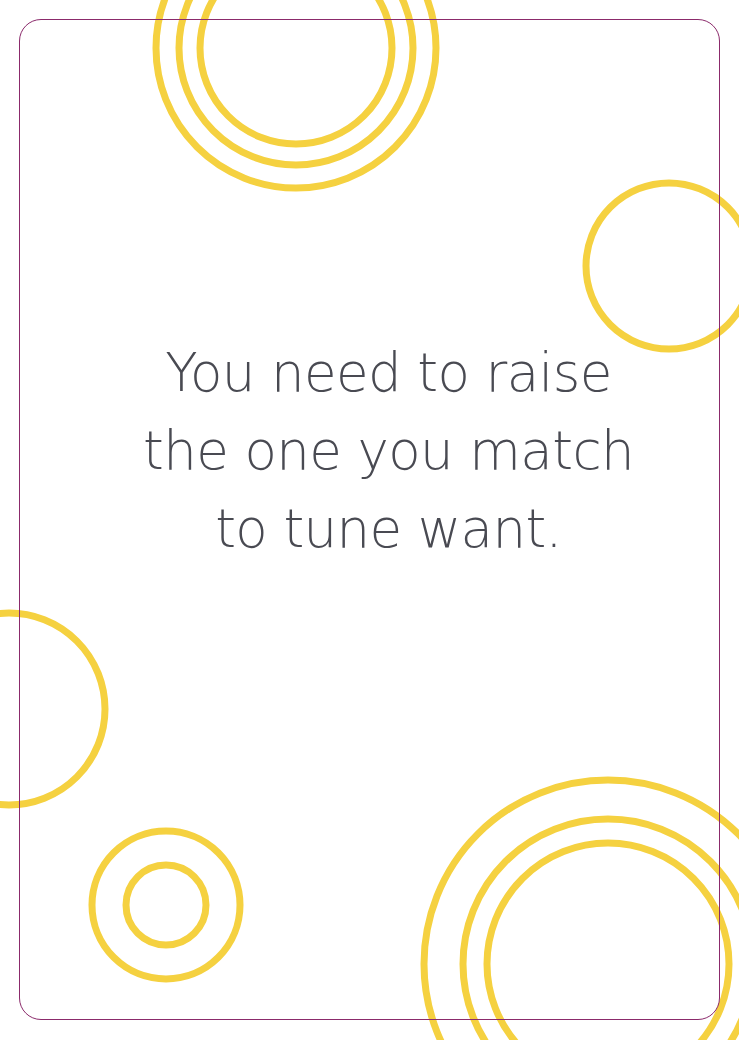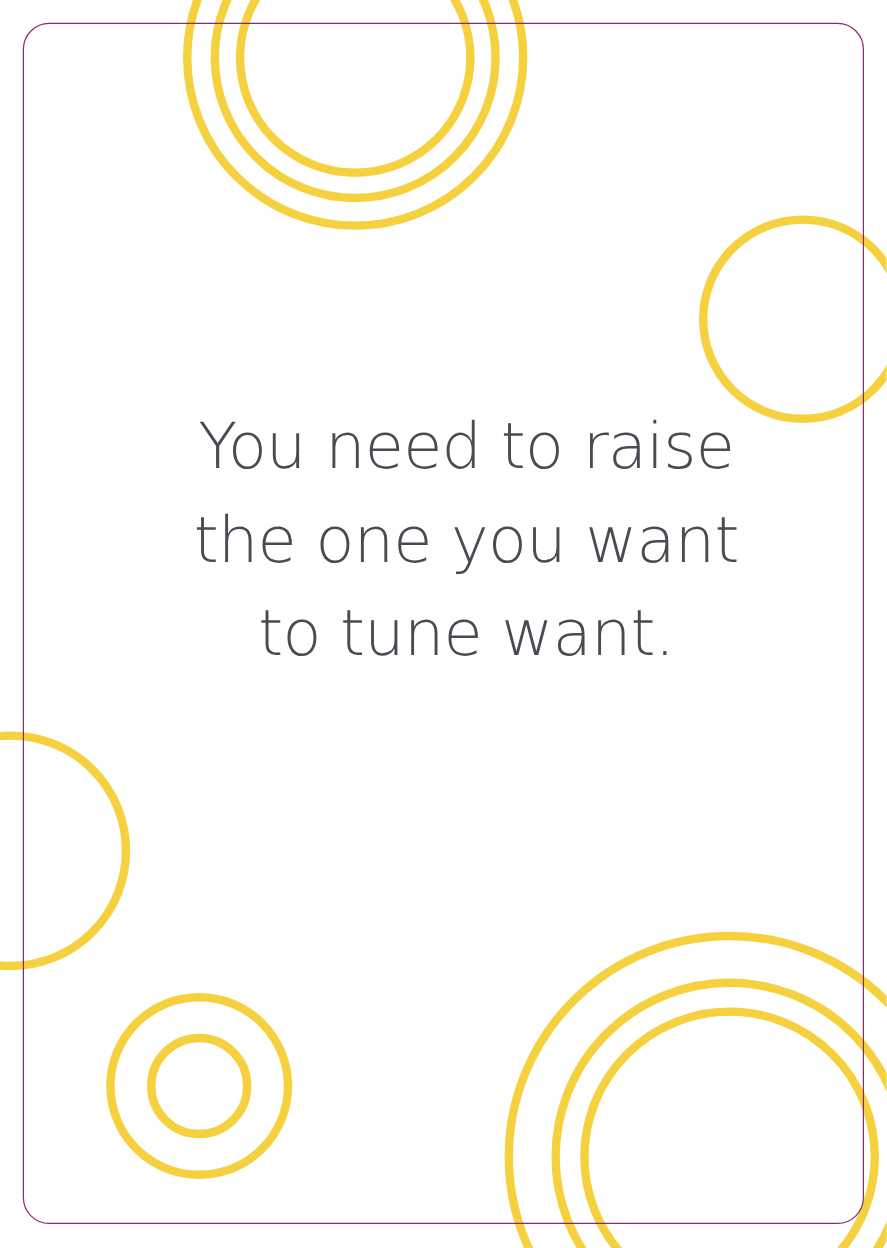--- a/index.html
+++ b/index.html
@@ -105,17 +105,17 @@
         </g>
 
       </g>
     </svg>
   </div>
 
   <div id="card-frame" style="border-color: rgb(139, 42, 107); border-width: 1.4px; border-radius: 22px;"></div>
 
   <div id="quote-block" style="color: rgb(73, 74, 82); text-align: center;">
     <span class="quote-line">You need to raise</span>
-    <span class="quote-line">the one you want</span>
+    <span class="quote-line">the one you match</span>
     <span class="quote-line">to tune want.</span>
   </div>
 
 </div>
 
 </body></html>

